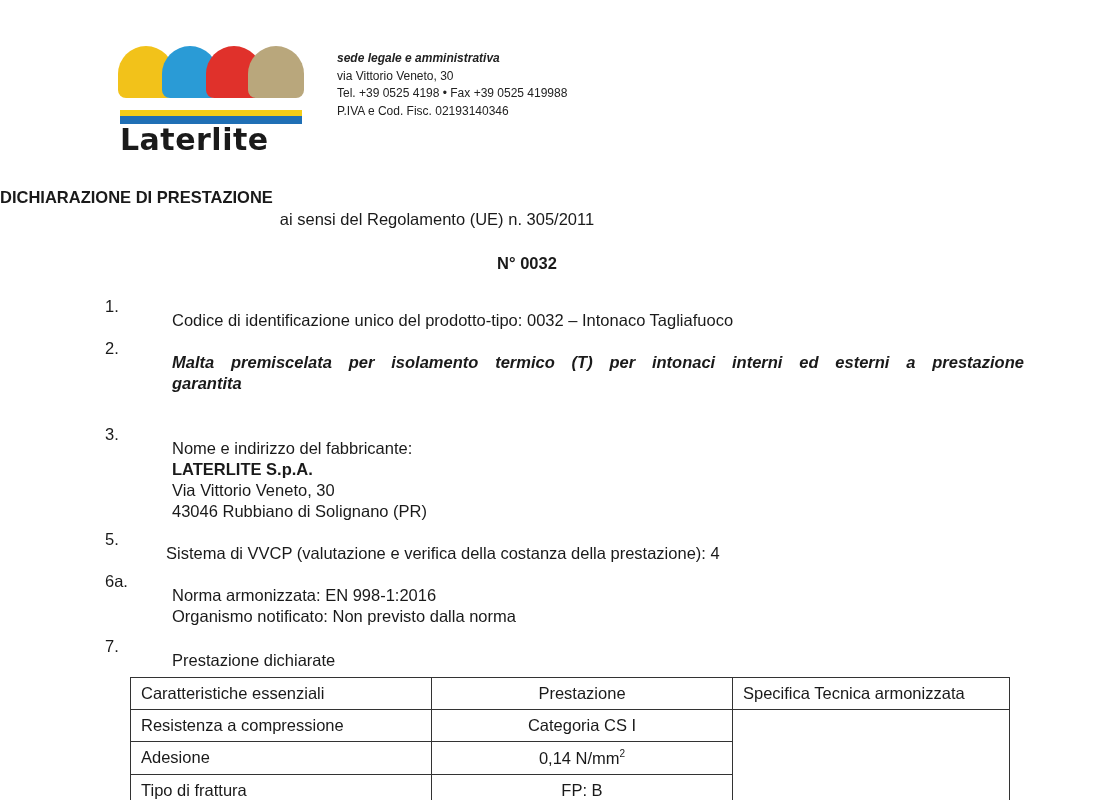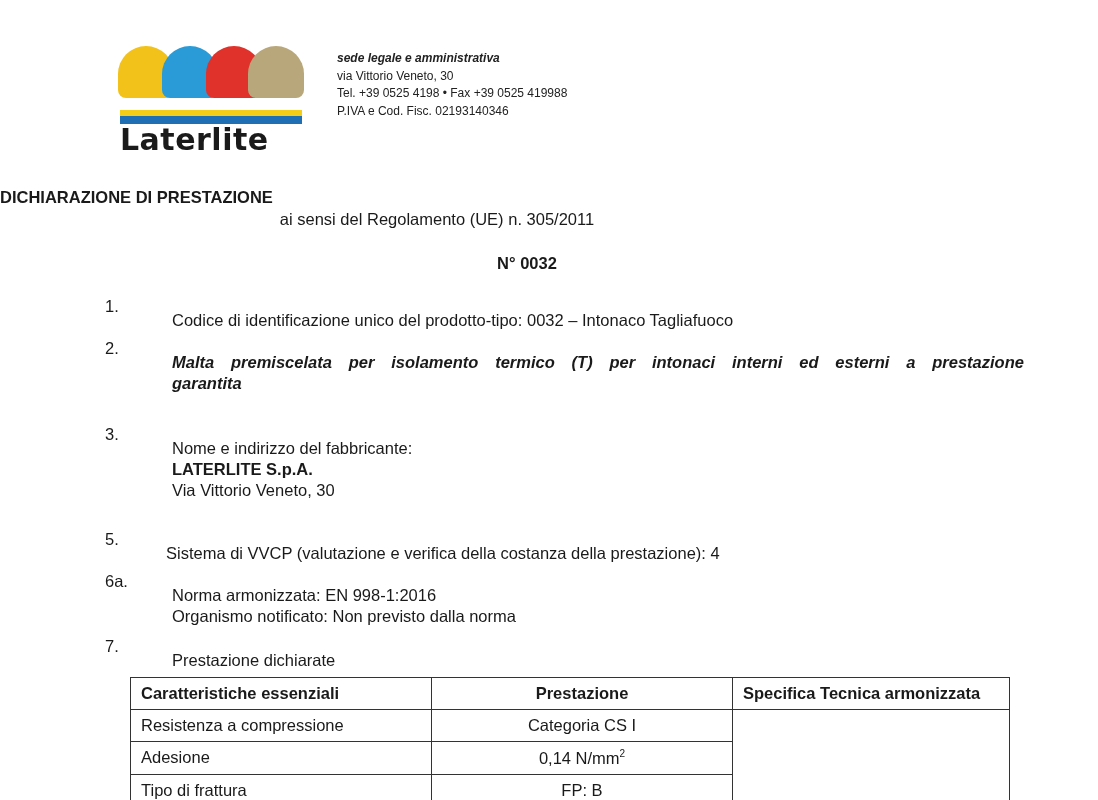--- a/index.html
+++ b/index.html
@@ -17,21 +17,21 @@
   .subtitle { position:absolute; left:0; width:874px; top:210px; text-align:center; font-size:16.5px; }
   .number { position:absolute; left:0; width:1054px; top:254px; text-align:center; font-weight:bold; font-size:16.5px; }
   .item { position:absolute; left:105px; font-size:16.5px; line-height:21px; }
   .item .num { position:absolute; left:0; top:0; }
   .item .body { position:absolute; left:39px; top:14px; white-space:nowrap;margin-left:28px; }
   .bold { font-weight:bold; }
   .bi { font-weight:bold; font-style:italic; }
   .justify { display:flex; justify-content:space-between; width:852px; }
   table { position:absolute; left:130px; top:677px; width:880px; border-collapse:collapse; font-size:16.5px; }
   td, th { border:1px solid #333; padding:6px 10px; vertical-align:top; }
-  th { font-weight:bold; }
+  th { font-weight:normal; }
   th.c1 { text-align:left; width:280px; }
   th.c2 { text-align:center; width:280px; }
   th.c3 { text-align:left; }
   td.center { text-align:center; }
   sup { font-size:10px; }
 </style>
 </head>
 <body>
 
 <div class="logo">
@@ -83,20 +83,21 @@
     <div class="bi">garantita</div>
   </div>
 </div>
 
 <div class="item" style="top:424px">
   <span class="num">3.</span>
   <div class="body">
     <div>Nome e indirizzo del fabbricante:</div>
     <div class="bold">LATERLITE S.p.A.</div>
     <div>Via Vittorio Veneto, 30</div>
+    <div>43046 Rubbiano di Solignano (PR)</div>
   </div>
 </div>
 
 <div class="item" style="top:529px">
   <span class="num">5.</span>
   <span class="body" style="left:33px">Sistema di VVCP (valutazione e verifica della costanza della prestazione): 4</span>
 </div>
 
 <div class="item" style="top:571px">
   <span class="num">6a.</span>

